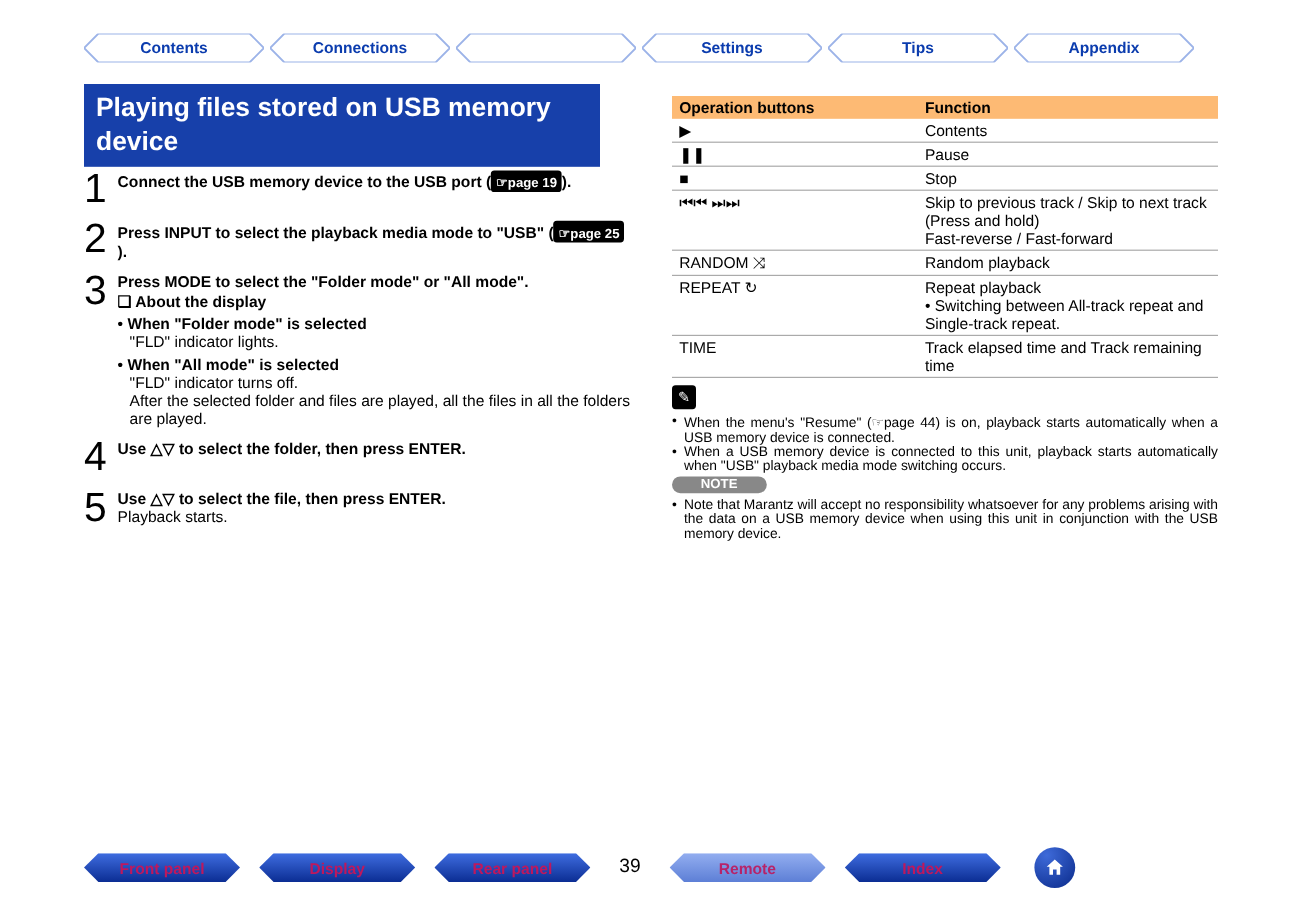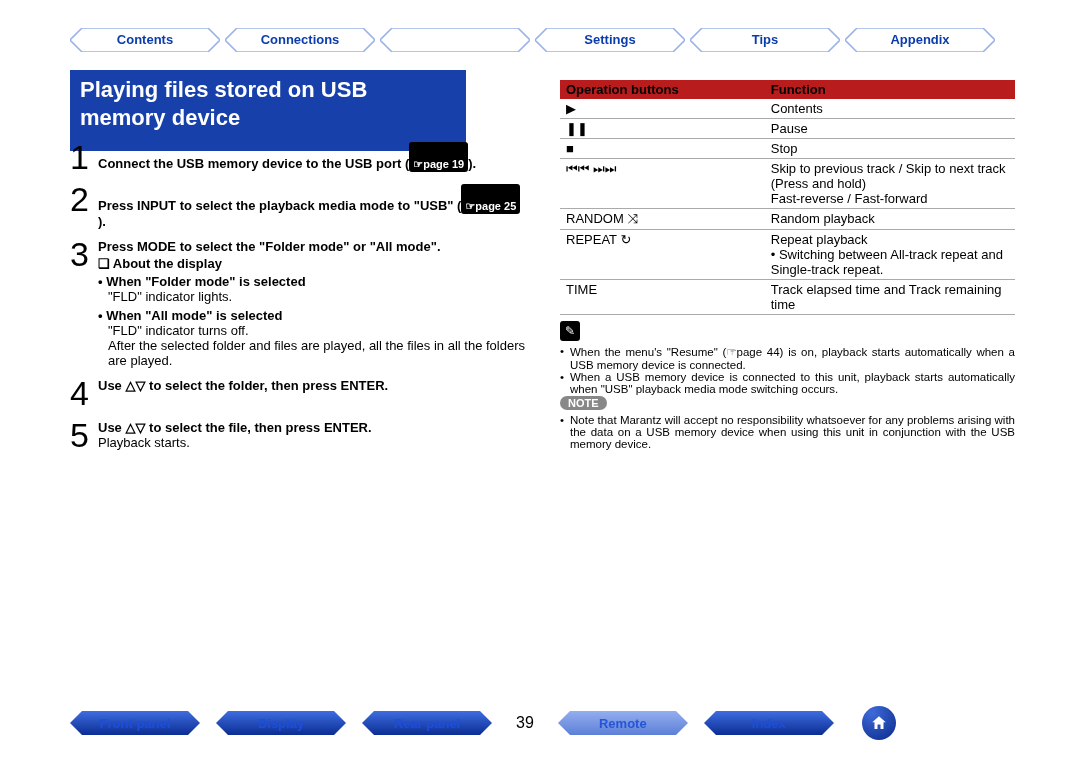--- a/index.html
+++ b/index.html
@@ -32,26 +32,26 @@
     height: 24px;
   }
   .tab-shape svg { width: 100%; height: 100%; }
   .tab-text { position: absolute; top: 4px; width: 100%; text-align: center; }
 
   
   .heading-bar {
     position: absolute;
     left: 70px;
     top: 70px;
-    width: 396px;
+    width: 430px;
     background: #1740aa;
     color: #fff;
     font-weight: bold;
     font-size: 22px;
-    padding: 6px 10px 20px 10px;
+    padding: 6px 10px 8px 10px;
     line-height: 1.25;
   }
 
   
   .left-col {
     position: absolute;
     left: 70px;
     top: 142px;
     width: 455px;
   }
@@ -65,21 +65,21 @@
     flex: 0 0 28px;
     margin-top: -2px;
   }
   .step-body { flex: 1; font-size: 13px; }
   .step-body .bold { font-weight: bold; }
   .pagelink {
     display: inline-block;
     background: #000;
     color: #fff;
     border-radius: 3px;
-    padding: 16px 4px 1px 4px;
+    padding: 4px 4px 1px 4px;
     font-weight: bold;
     font-size: 11px;
   }
   .about-title::before { content: "❏ "; }
   .about-title { font-weight: bold; margin-top: 2px; margin-bottom: 3px; }
   .sub-bullet { padding-left: 0; margin-left: 0; }
   .sub-bullet .dot::before { content:"• "; font-weight:bold;}
   .sub-bullet .dot { font-weight: bold;}
   .indent { padding-left: 10px; }
   .spacer4 { height:4px; }
@@ -88,21 +88,21 @@
   
   .right-col {
     position: absolute;
     left: 560px;
     top: 80px;
     width: 455px;
     font-size: 13px;
   }
   .op-table { width: 100%; border-collapse: collapse; }
   .op-table th {
-    background: #b91c1c;
+    background: #fdba74;
     font-weight: bold;
     text-align: left;
     padding: 2px 6px;
     font-size: 13px;
   }
   .op-table td {
     padding: 2px 6px;
     vertical-align: top;
     border-bottom: 1px solid #aaa;
     font-size: 13px;
@@ -121,21 +121,21 @@
     font-size: 12px;
     margin-top: 6px;
   }
   .note-badge {
     display: inline-block;
     background: #888;
     color: #fff;
     font-weight: bold;
     font-size: 11px;
     border-radius: 9px;
-    padding: 1px 8px;
+    padding: 1px 24px;
     margin-top: 0;
   }
   .small-bullets {
     font-size: 11.5px;
     margin-top: 4px;
   }
   .small-bullets .row { display: flex; }
   .small-bullets .row .b { flex: 0 0 10px; }
   .small-bullets .row .t { flex: 1; text-align: justify; }
 
@@ -152,21 +152,21 @@
   }
   .pill {
     position: relative;
     width: 130px;
     height: 24px;
   }
   .pill svg { position:absolute; inset:0; width:100%; height:100%; }
   .pill .pill-text {
     position: absolute; inset: 0;
     display:flex; align-items:center; justify-content:center;
-    color: #1d4ed8; font-weight: bold; font-size: 13px;
+    color: #be185d; font-weight: bold; font-size: 13px;
   }
   .pill.faded .pill-text { opacity: 0.9;}
   .pagenum { font-size: 16px; margin: 0 8px; }
   .home-btn {
     width: 34px; height: 34px;
     border-radius: 50%;
     background: radial-gradient(circle at 30% 20%, #3e6ad9, #0a2a8a);
     display:flex; align-items:center; justify-content:center;
     color:#fff;
     margin-left: 12px;

